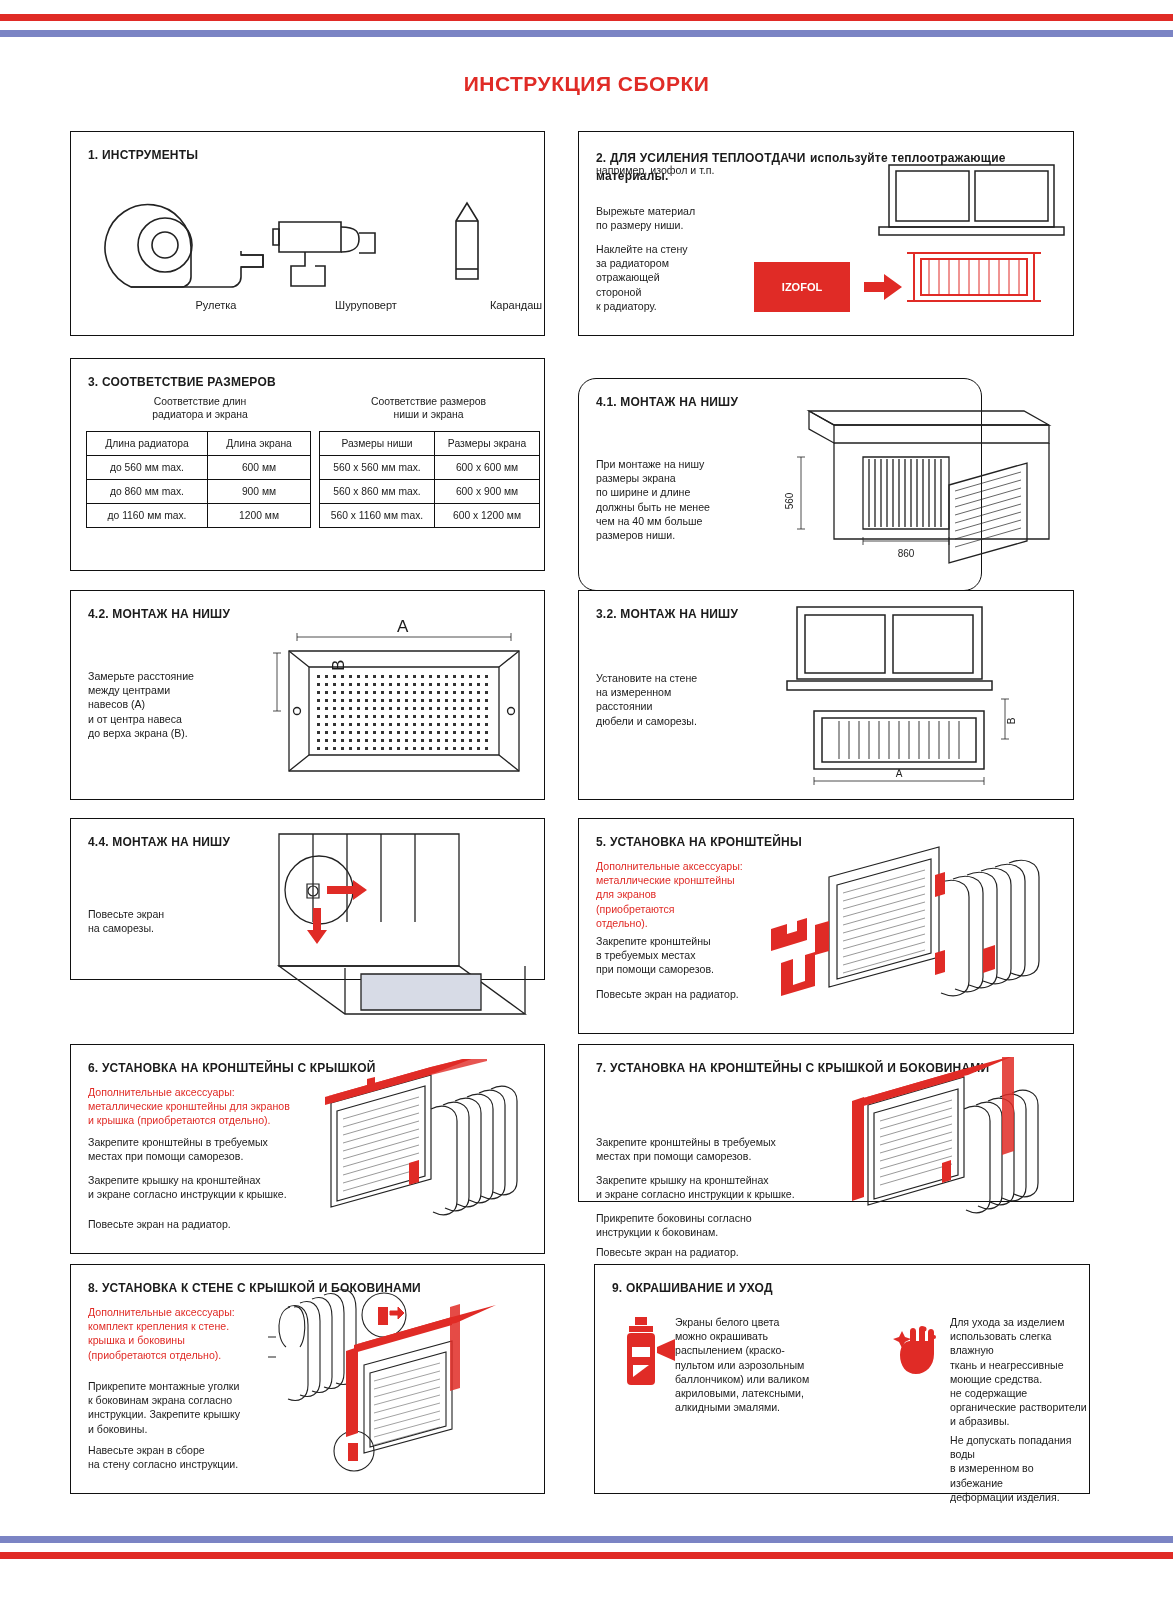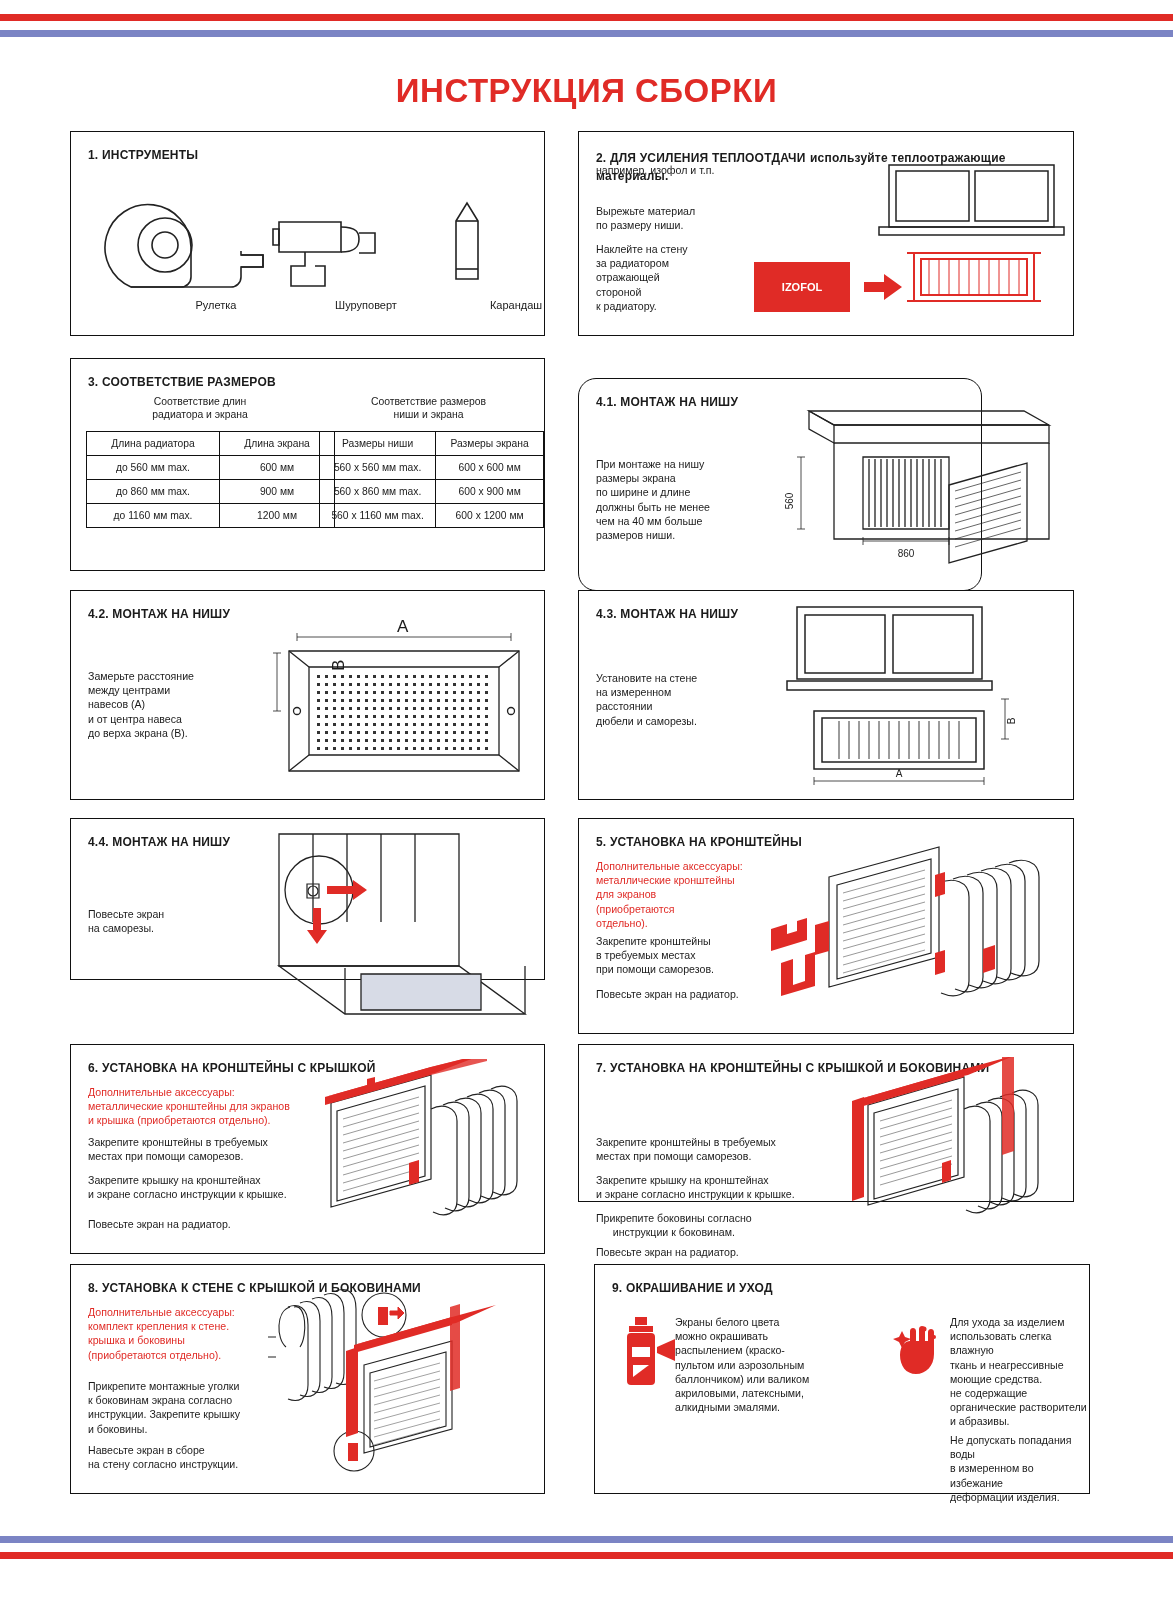--- a/index.html
+++ b/index.html
@@ -4,28 +4,28 @@
 <style>
   html,body{margin:0;padding:0;background:#ffffff;}
   body{width:1173px;height:1600px;font-family:"Liberation Sans",sans-serif;color:#1b1b1b;position:relative;overflow:hidden;}
   .bar{position:absolute;left:0;width:1173px;}
   .bar-red{background:#e02b26;height:7px;}
   .bar-blue{background:#7b84c4;height:7px;}
   .top-red{top:14px;}
   .top-blue{top:30px;}
   .bot-blue{top:1536px;}
   .bot-red{top:1552px;}
-  .page-title{position:absolute;top:72px;left:0;width:1173px;text-align:center;color:#e02b26;font-size:33px;font-weight:bold;letter-spacing:.5px;}
+  .page-title{position:absolute;top:72px;left:0;width:1173px;text-align:center;color:#e02b26;font-size:21px;font-weight:bold;letter-spacing:.5px;}
   .panel{position:absolute;border:1.4px solid #111;box-sizing:border-box;background:#fff;}
   .ptitle{font-size:12px;font-weight:bold;letter-spacing:.2px;}
   .txt{font-size:10.6px;line-height:14.2px;}
   .red{color:#e02b26;}
   .cap{font-size:11px;text-align:center;}
   table{border-collapse:collapse;}
-  td,th{border:1px solid #111;font-size:10.3px;text-align:center;padding:6px 8px;font-weight:normal;}
+  td,th{border:1px solid #111;font-size:10.3px;text-align:center;padding:6px 2px;font-weight:normal;}
   .tblhead{font-size:10.4px;text-align:center;line-height:13px;}
   svg{display:block;}
 </style>
 </head>
 <body>
 
 <div class="bar bar-red top-red"></div>
 <div class="bar bar-blue top-blue"></div>
 <div class="bar bar-blue bot-blue"></div>
 <div class="bar bar-red bot-red"></div>
@@ -414,21 +414,21 @@
         <rect x="208" y="138" width="3" height="3"></rect>
         <rect x="216" y="138" width="3" height="3"></rect>
         <rect x="224" y="138" width="3" height="3"></rect>
     </g>
   </svg>
   <div style="position:absolute;left:326px;top:26px;font-size:17px;">A</div>
   <div style="position:absolute;left:258px;top:80px;font-size:17px;transform:rotate(-90deg);transform-origin:left top;">B</div>
 </div>
 
 <div class="panel" style="left:578px;top:590px;width:496px;height:210px;">
-  <div class="ptitle" style="position:absolute;left:17px;top:16px;">4.3. МОНТАЖ НА НИШУ</div>
+  <div class="ptitle" style="position:absolute;left:17px;top:16px;">3.2. МОНТАЖ НА НИШУ</div>
   <div class="txt" style="position:absolute;left:17px;top:80px;white-space:pre-line;">Установите на стене
 на измеренном
 расстоянии
 дюбели и саморезы.</div>
   <svg width="290" height="190" viewBox="0 0 290 190" style="position:absolute;left:190px;top:8px;">
     <g fill="none" stroke="#222" stroke-width="1.5">
       <rect x="28" y="8" width="185" height="72"></rect>
       <rect x="36" y="16" width="80" height="58"></rect>
       <rect x="124" y="16" width="80" height="58"></rect>
       <path d="M18 82 h205 v9 h-205 z"></path>
@@ -540,21 +540,21 @@
     </g>
   </svg>
 </div>
 
 <div class="panel" style="left:578px;top:1044px;width:496px;height:158px;">
   <div class="ptitle" style="position:absolute;left:17px;top:16px;">7. УСТАНОВКА НА КРОНШТЕЙНЫ С КРЫШКОЙ И БОКОВИНАМИ</div>
   <div class="txt" style="position:absolute;left:17px;top:90px;white-space:pre-line;">Закрепите кронштейны в требуемых
 местах при помощи саморезов.</div>
   <div class="txt" style="position:absolute;left:17px;top:128px;white-space:pre-line;">Закрепите крышку на кронштейнах
 и экране согласно инструкции к крышке.</div>
-  <div class="txt" style="position:absolute;left:17px;top:166px;white-space:pre-line;text-align:center;">Прикрепите боковины согласно
+  <div class="txt" style="position:absolute;left:17px;top:166px;white-space:pre-line;">Прикрепите боковины согласно
 инструкции к боковинам.</div>
   <div class="txt" style="position:absolute;left:17px;top:200px;white-space:pre-line;">Повесьте экран на радиатор.</div>
   <svg width="250" height="190" viewBox="0 0 250 190" style="position:absolute;left:245px;top:12px;">
     <g fill="none" stroke="#222" stroke-width="1.2">
       <path d="M44 48 l96 -28 v100 l-96 28 z"></path>
       <path d="M50 56 l84 -24 v86 l-84 24 z"></path>
       <path d="M140 52 c12 -6 26 -2 26 12 v78 c0 13 -12 17 -24 11"></path>
       <path d="M152 48 c12 -6 26 -2 26 12 v78 c0 13 -12 17 -24 11"></path>
       <path d="M164 44 c12 -6 26 -2 26 12 v78 c0 13 -12 17 -24 11"></path>
       <path d="M176 40 c12 -6 26 -2 26 12 v78 c0 13 -12 17 -24 11"></path>

